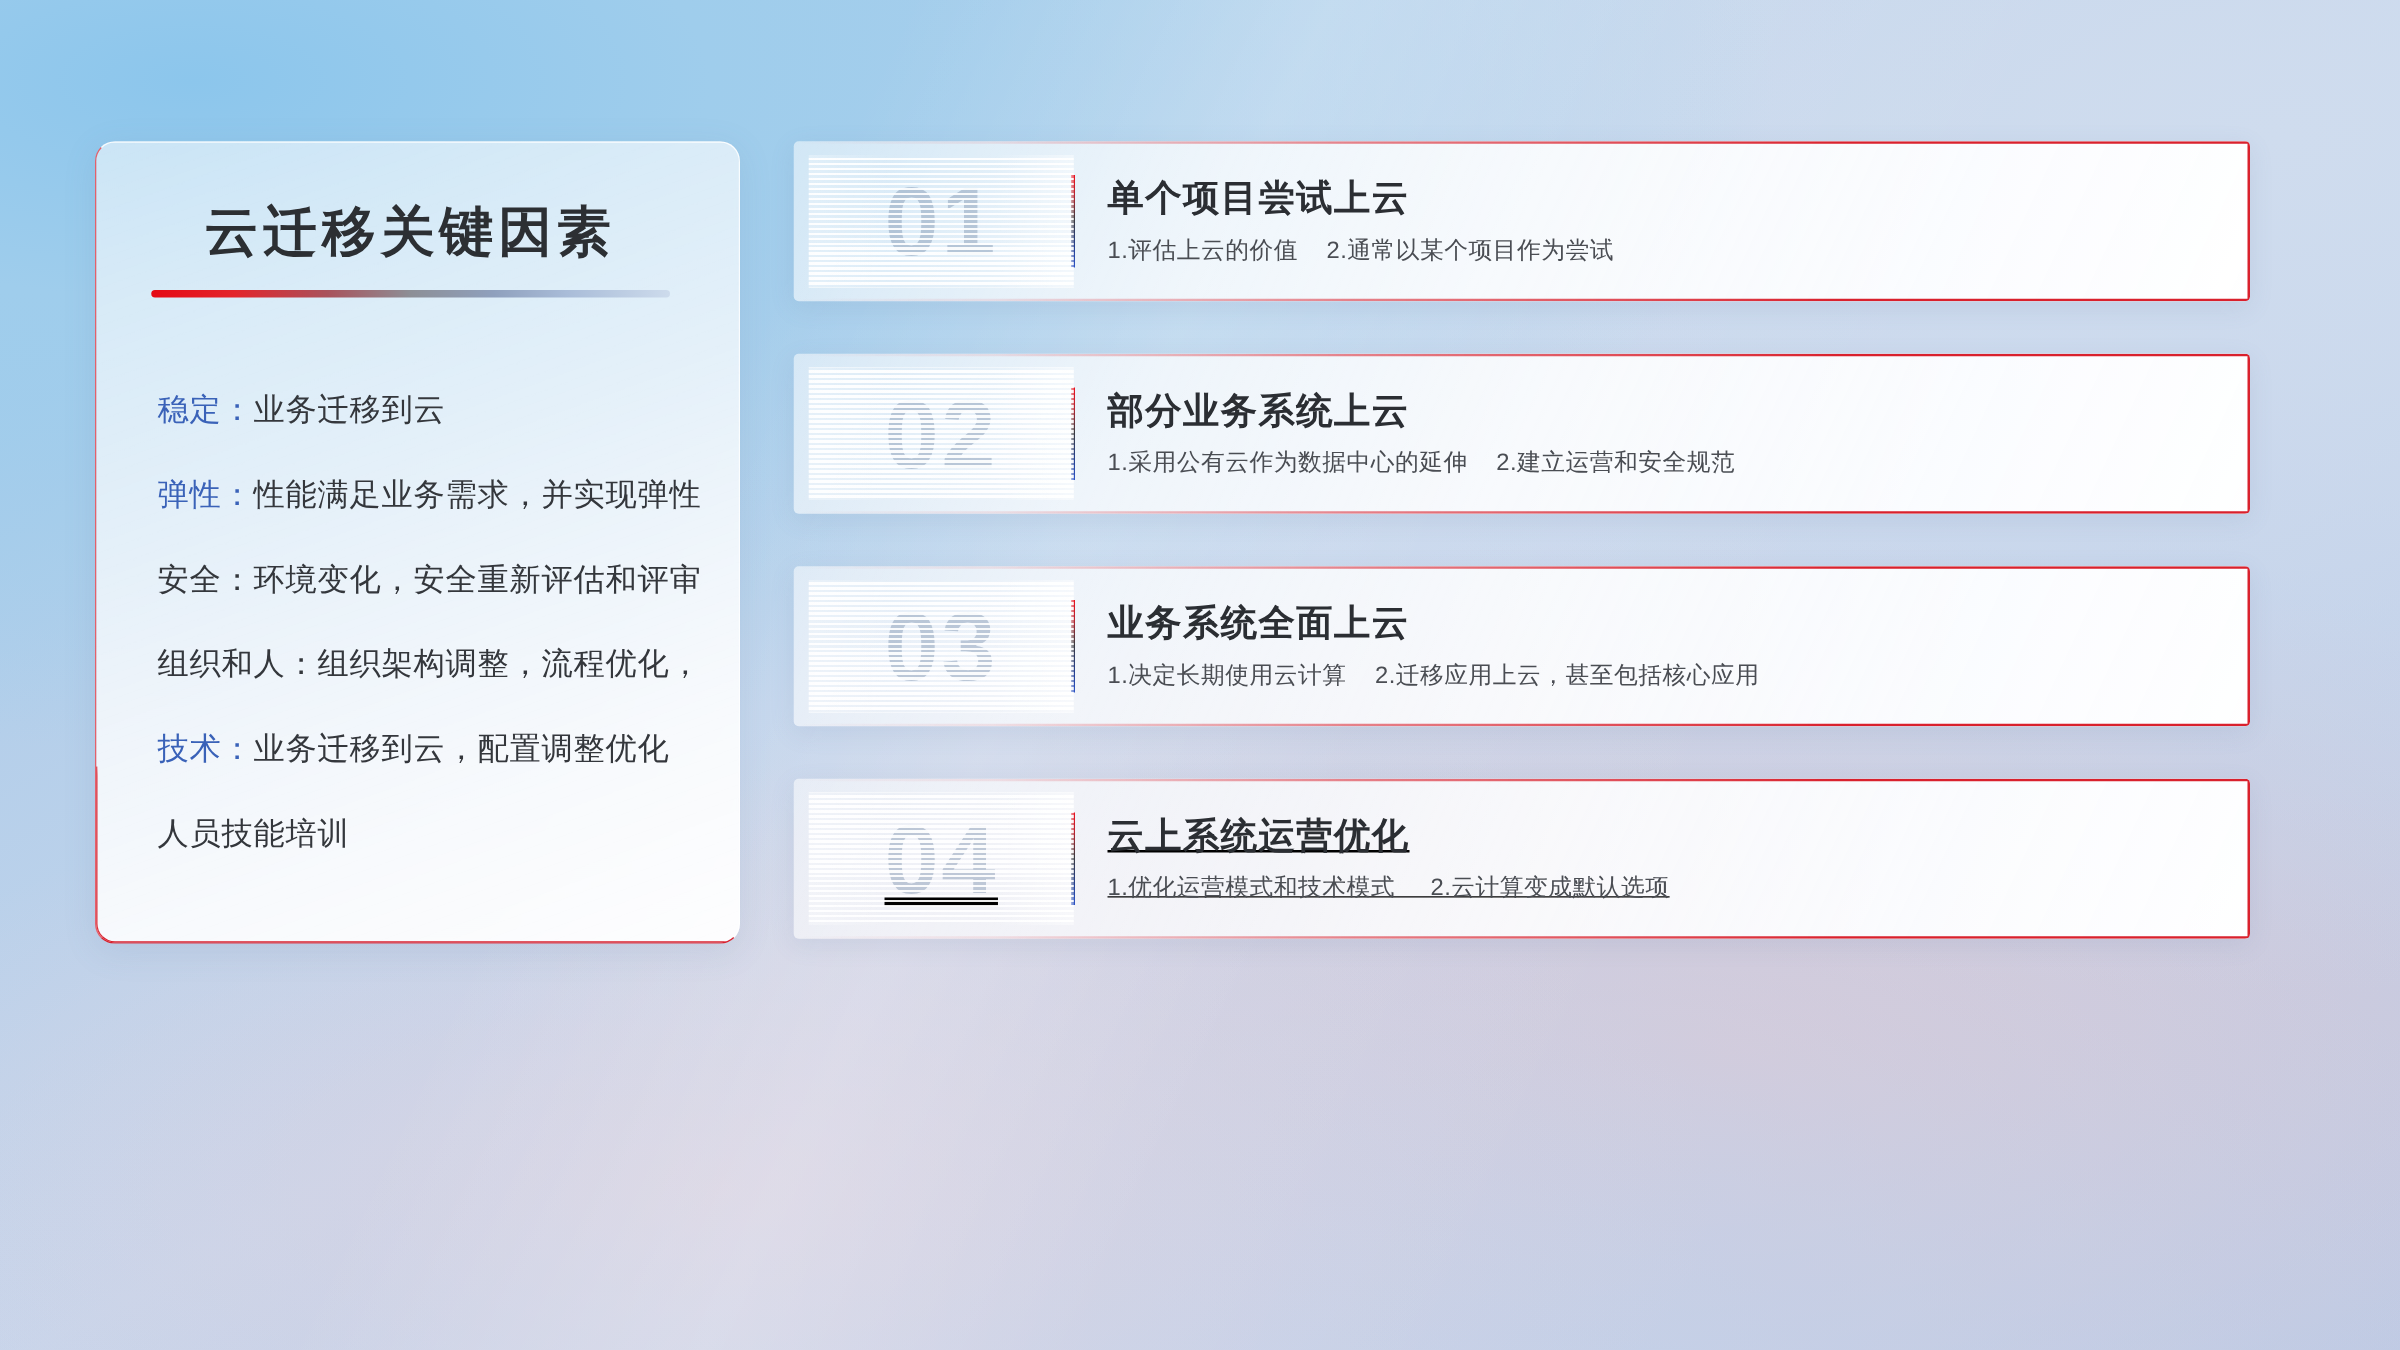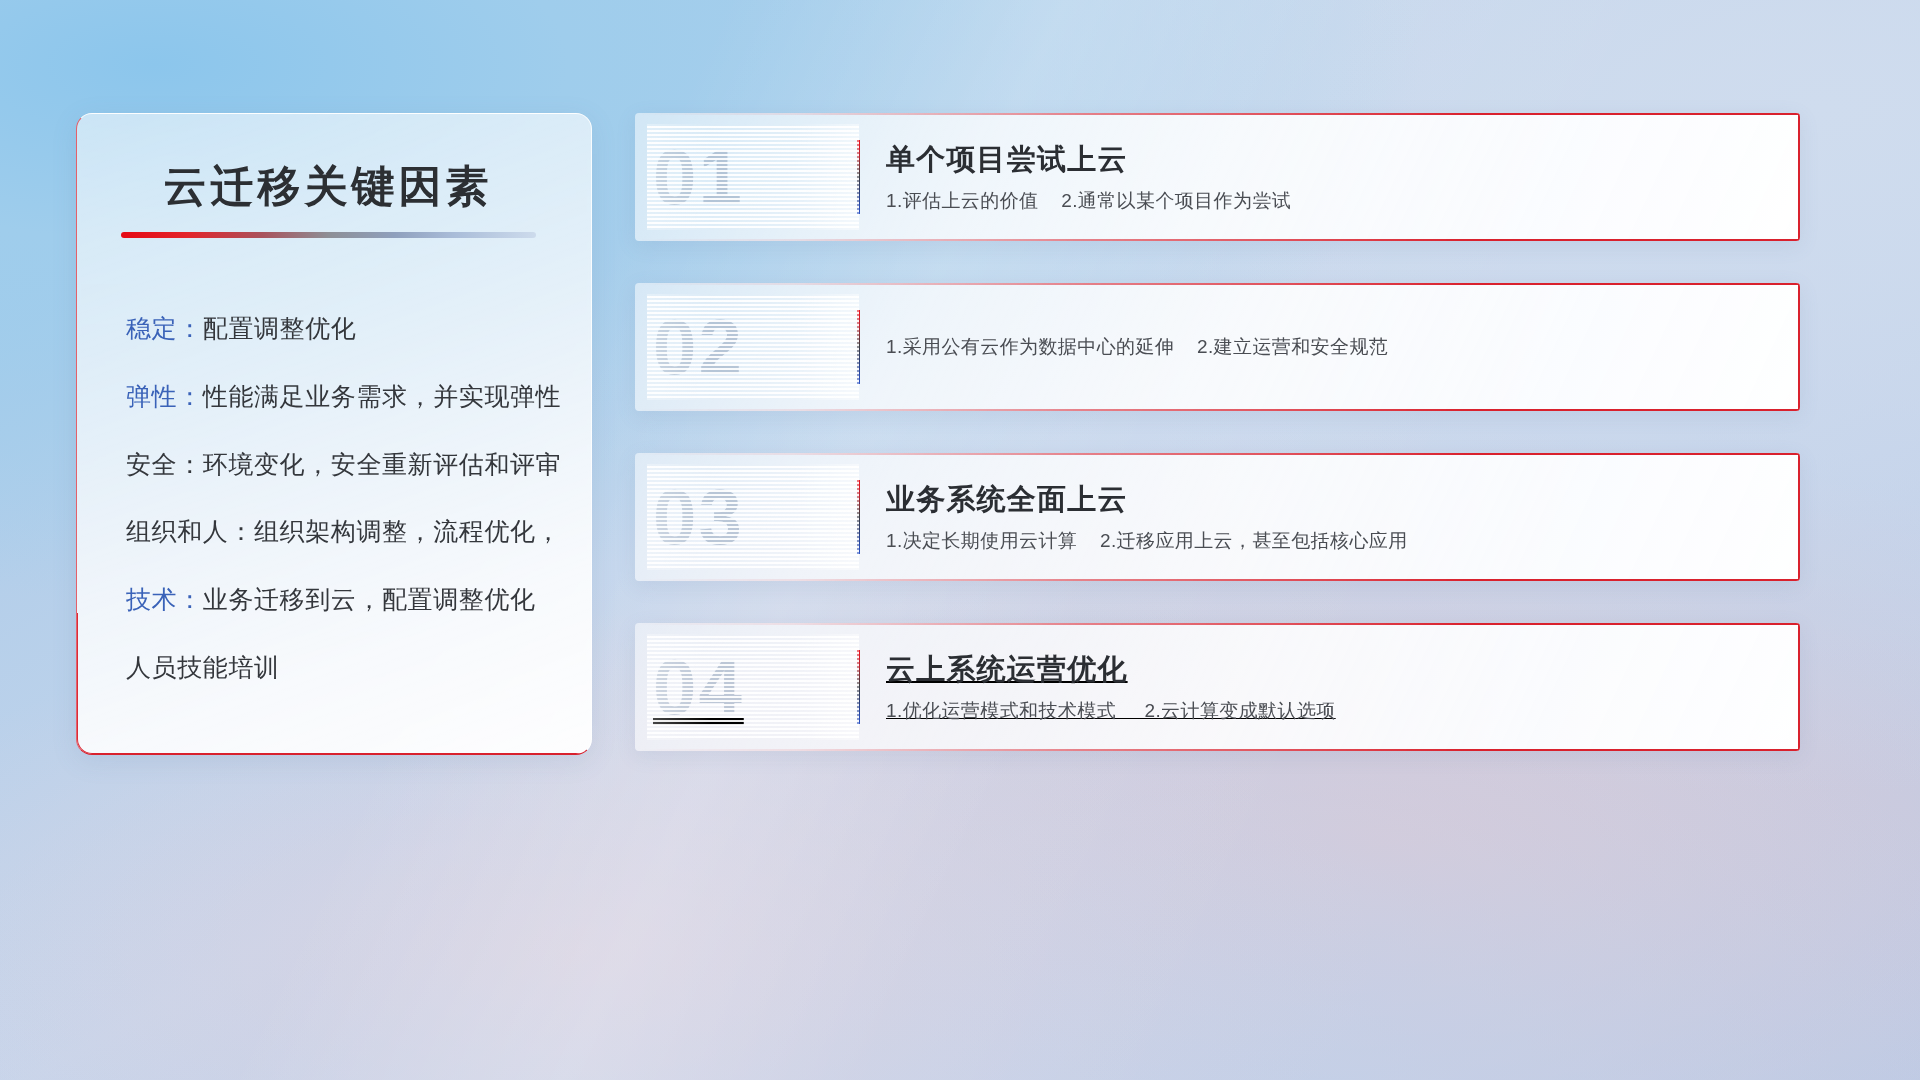--- a/index.html
+++ b/index.html
@@ -151,21 +151,21 @@
   .card-edge-right {
     position: absolute; top: 0; bottom: 0; right: 0; width: 2px;
     background: #d9212d;
     pointer-events: none;
   }
 
   .card-number {
     position: relative;
     width: 200px;
     flex: 0 0 200px;
-    text-align: left;
+    text-align: center;
     font-size: 78px;
     font-weight: 700;
     letter-spacing: 2px;
     color: rgba(120,140,170,0.42);
     line-height: 1;
     margin-left: 18px;
     user-select: none;
   }
   
   .card-number::after {
@@ -222,21 +222,21 @@
 
 <div class="stage">
 
   <section id="left-panel">
     <div class="panel-inner">
       <h1 id="panel-title">云迁移关键因素</h1>
       <div id="title-rule"></div>
 
       <ul id="factor-list" style="list-style:none;">
         <li class="factor-row">
-          <span class="factor-label accent">稳定：</span><span class="factor-text">配置调整优化</span>
+          <span class="factor-label accent">稳定：</span><span class="factor-text">业务迁移到云</span>
         </li>
         <li class="factor-row">
           <span class="factor-label accent">弹性：</span><span class="factor-text">性能满足业务需求，并实现弹性</span>
         </li>
         <li class="factor-row">
           <span class="factor-label plain">安全：</span><span class="factor-text">环境变化，安全重新评估和评审</span>
         </li>
         <li class="factor-row">
           <span class="factor-label plain">组织和人：</span><span class="factor-text">组织架构调整，流程优化，</span>
         </li>
@@ -264,20 +264,21 @@
       </div>
     </article>
 
     <article class="card">
       <span class="card-edge-top"></span>
       <span class="card-edge-bottom"></span>
       <span class="card-edge-right"></span>
       <div class="card-number">02</div>
       <div class="card-divider"></div>
       <div class="card-body">
+        <div class="card-title">部分业务系统上云</div>
         <div class="card-sub">1.采用公有云作为数据中心的延伸    2.建立运营和安全规范</div>
       </div>
     </article>
 
     <article class="card">
       <span class="card-edge-top"></span>
       <span class="card-edge-bottom"></span>
       <span class="card-edge-right"></span>
       <div class="card-number">03</div>
       <div class="card-divider"></div>

